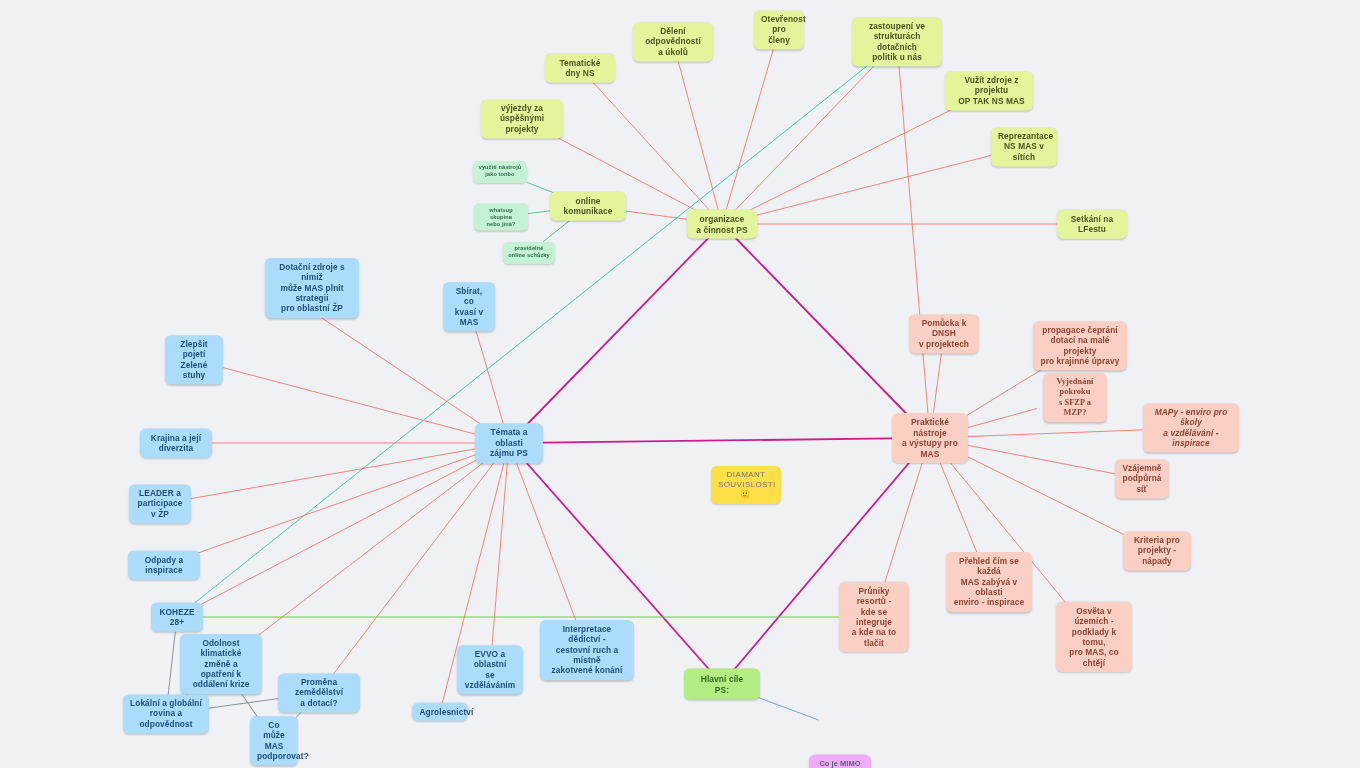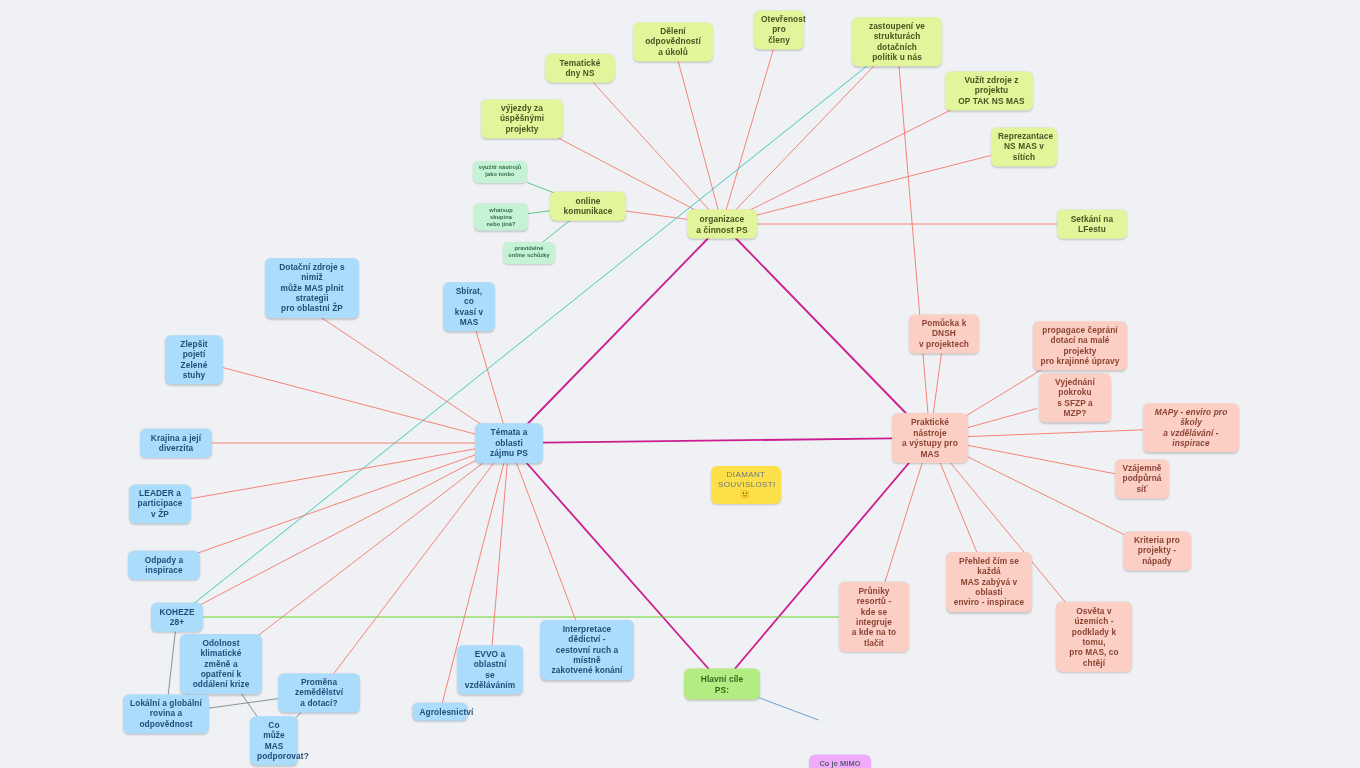--- a/index.html
+++ b/index.html
@@ -149,21 +149,21 @@
       <div class="node n-pink n-hub" style="left: 930px; top: 438px; width: 76px; min-height: 26px;">Praktické nástroje
 a výstupy pro MAS</div>
       <div class="node n-greenbig n-hub" style="left: 722px; top: 684px; width: 76px; min-height: 20px;">Hlavní cíle PS:</div>
       <div class="node n-yellow" style="left: 779px; top: 30px; width: 50px; min-height: 26px;">Otevřenost
 pro členy</div>
       <div class="node n-yellow" style="left: 673px; top: 42px; width: 80px; min-height: 26px;">Dělení odpovědností
 a úkolů</div>
       <div class="node n-yellow" style="left: 897px; top: 42px; width: 90px; min-height: 36px;">zastoupení ve
 strukturách dotačních
 politik u nás</div>
-      <div class="node n-yellow" style="left: 580px; top: 68px; width: 70px; min-height: 16px; border-radius: 8px;">Tematické dny NS</div>
+      <div class="node n-yellow" style="left: 580px; top: 68px; width: 70px; min-height: 16px;">Tematické dny NS</div>
       <div class="node n-yellow" style="left: 989px; top: 91px; width: 88px; min-height: 26px; padding-left: 12px;">Vužít zdroje z projektu
 OP TAK NS MAS</div>
       <div class="node n-yellow" style="left: 522px; top: 119px; width: 82px; min-height: 26px;">výjezdy za
 úspěšnými projekty</div>
       <div class="node n-yellow" style="left: 1024px; top: 147px; width: 66px; min-height: 26px;">Reprezantace
 NS MAS v sítích</div>
       <div class="node n-mint" style="left: 500px; top: 172px; width: 54px; min-height: 22px;">využití nástrojů
 jako tonbo</div>
       <div class="node n-yellow" style="left: 588px; top: 206px; width: 76px; min-height: 16px;">online komunikace</div>
       <div class="node n-mint" style="left: 501px; top: 217px; width: 54px; min-height: 22px;">whatsup skupina
@@ -176,21 +176,21 @@
 pro oblastní ŽP</div>
       <div class="node n-blue" style="left: 469px; top: 307px; width: 52px; min-height: 26px;">Sbírat, co
 kvasí v MAS</div>
       <div class="node n-pink" style="left: 944px; top: 334px; width: 70px; min-height: 26px;">Pomůcka k DNSH
 v projektech</div>
       <div class="node n-pink" style="left: 1080px; top: 346px; width: 94px; min-height: 36px;">propagace čeprání
 dotací na malé projekty
 pro krajinné úpravy</div>
       <div class="node n-blue" style="left: 194px; top: 360px; width: 58px; min-height: 26px;">Zlepšit pojetí
 Zelené stuhy</div>
-      <div class="node n-pink" style="left: 1075px; top: 398px; width: 72px; min-height: 26px;">Vyjednání pokroku
+      <div class="node n-pink" style="left: 1075px; top: 398px; width: 64px; min-height: 26px; font-family: Liberation Serif, serif;">Vyjednání pokroku
 s SFZP a MZP?</div>
       <div class="node n-pink" style="left: 1191px; top: 428px; width: 96px; min-height: 26px; font-style: italic;">MAPy - enviro pro školy
 a vzdělávání - inspirace</div>
       <div class="node n-blue" style="left: 176px; top: 443px; width: 72px; min-height: 26px;">Krajina a její
 diverzita</div>
       <div class="node n-pink" style="left: 1142px; top: 479px; width: 54px; min-height: 26px;">Vzájemně
 podpůrná síť</div>
       <div class="node n-grey" style="left: 746px; top: 485px; width: 70px; min-height: 26px;">DIAMANT
 SOUVISLOSTI 🙂</div>
       <div class="node n-blue" style="left: 160px; top: 504px; width: 62px; min-height: 26px;">LEADER a

